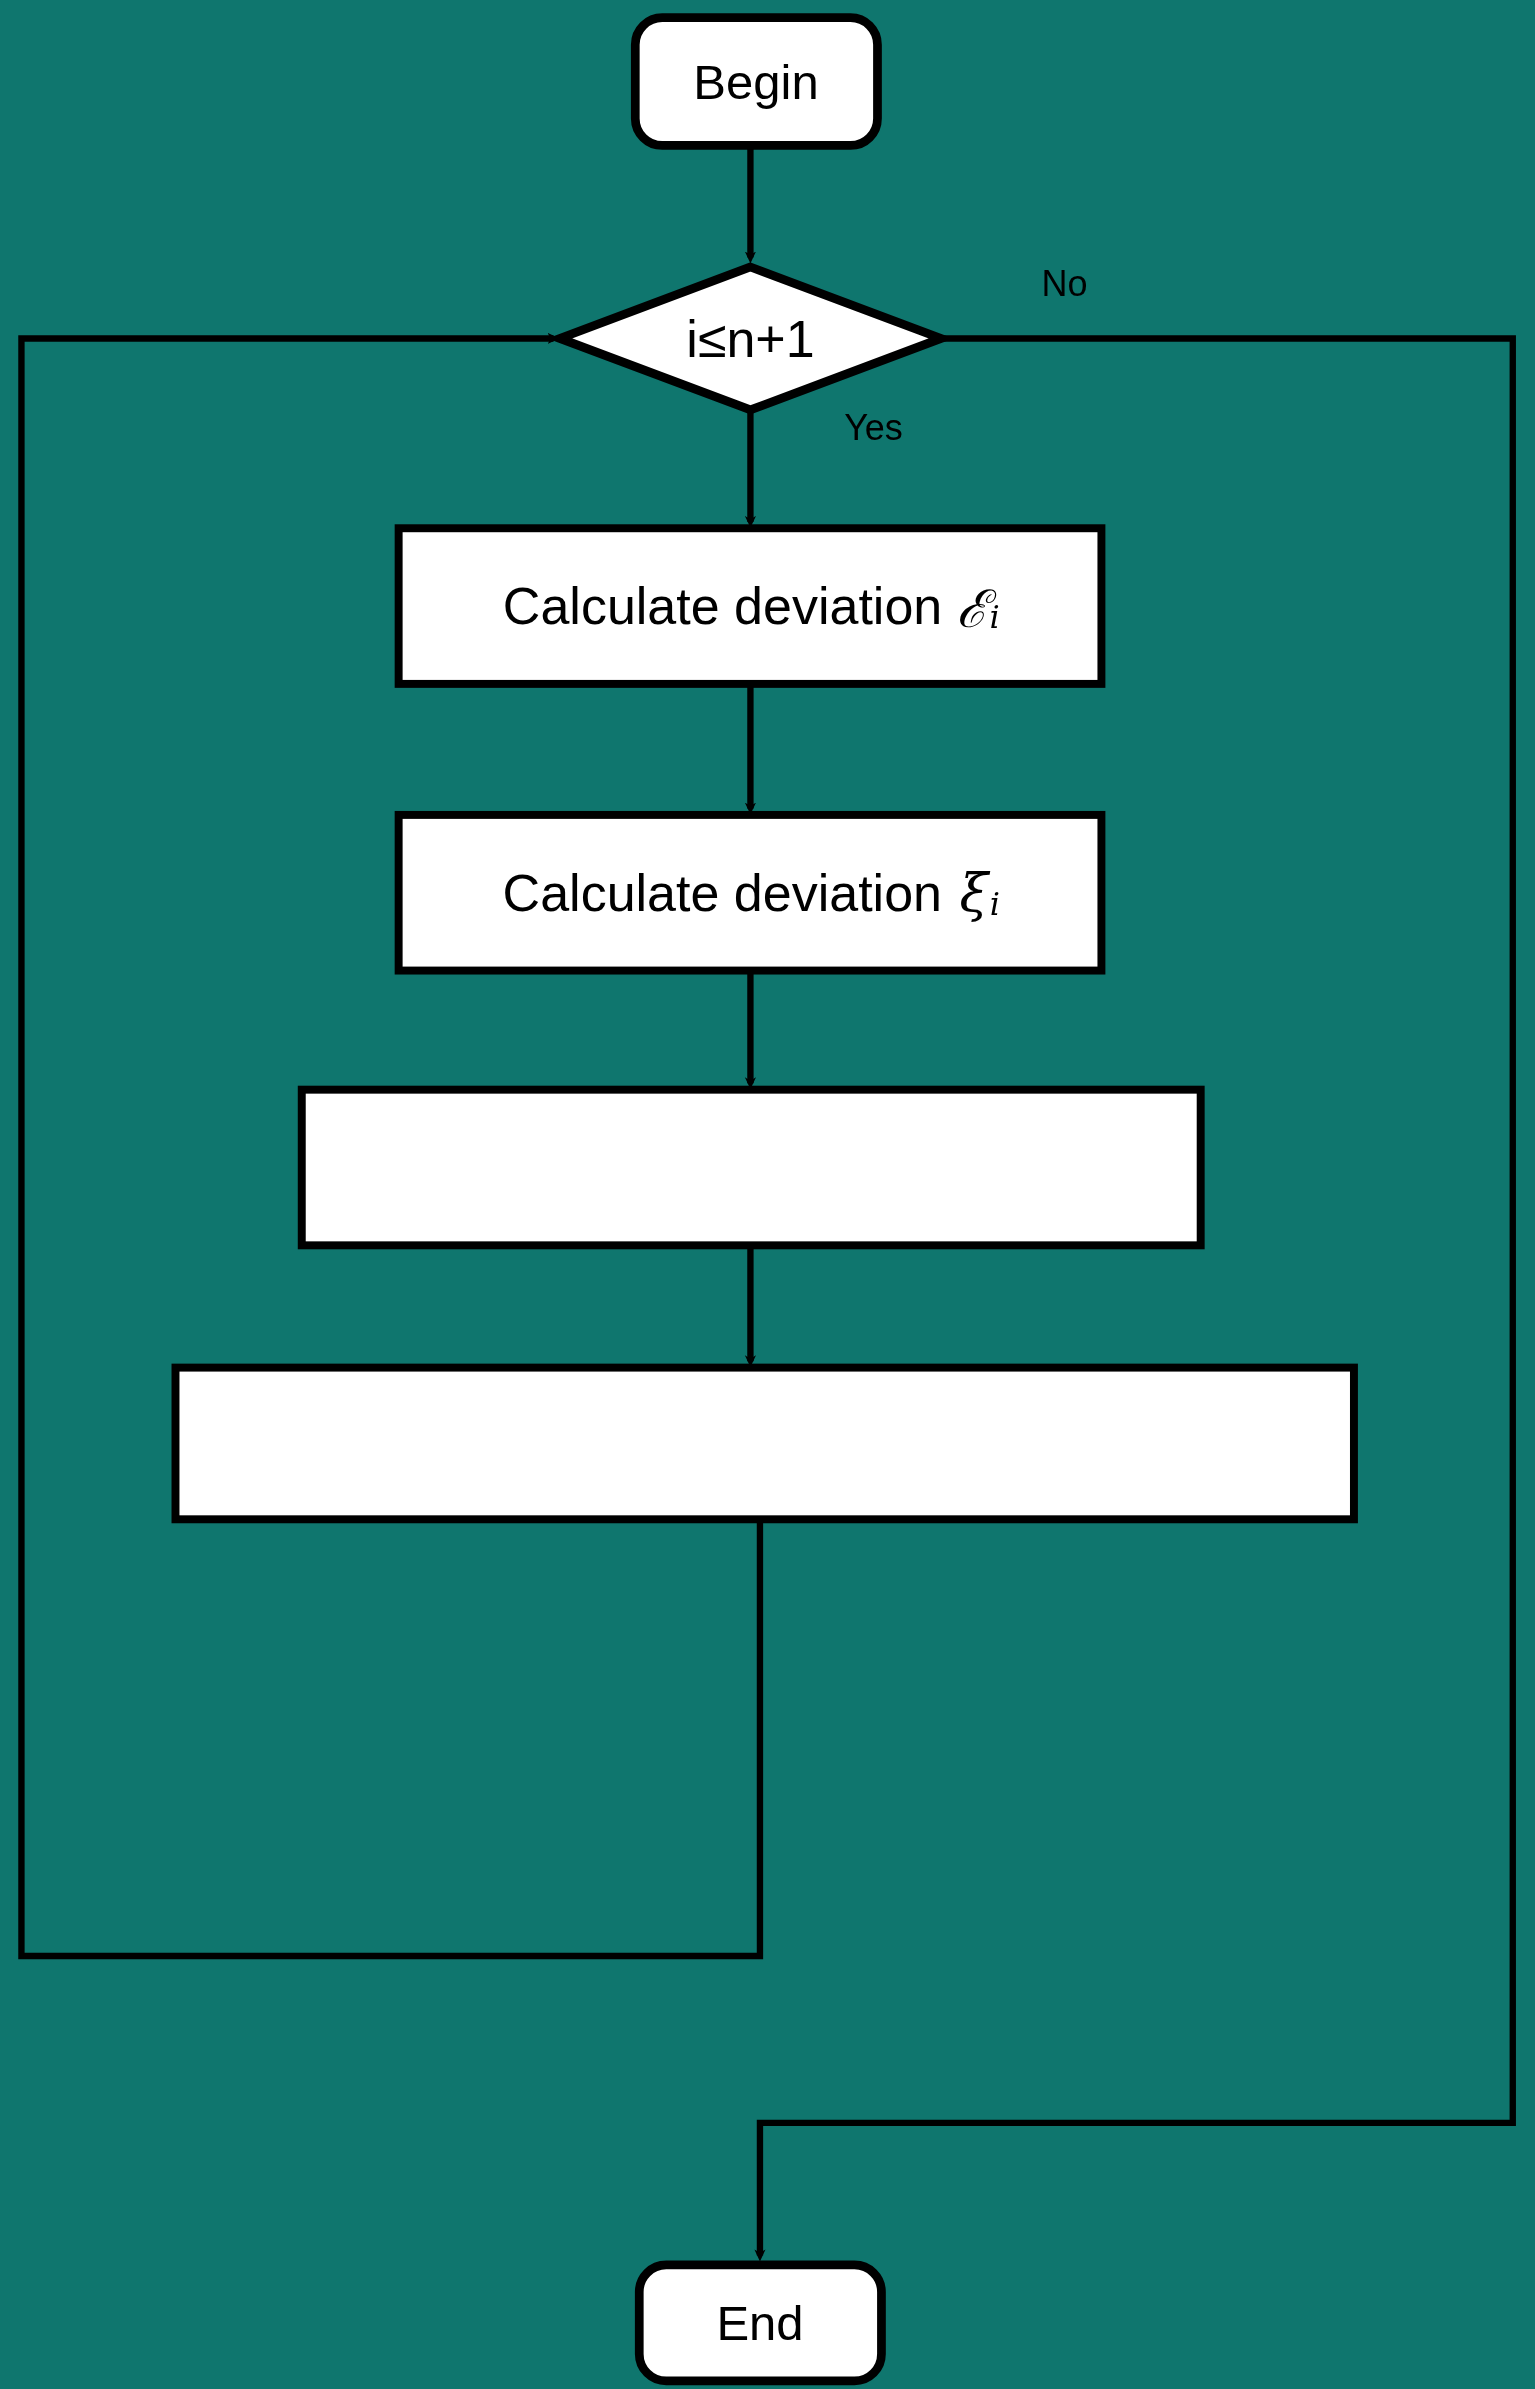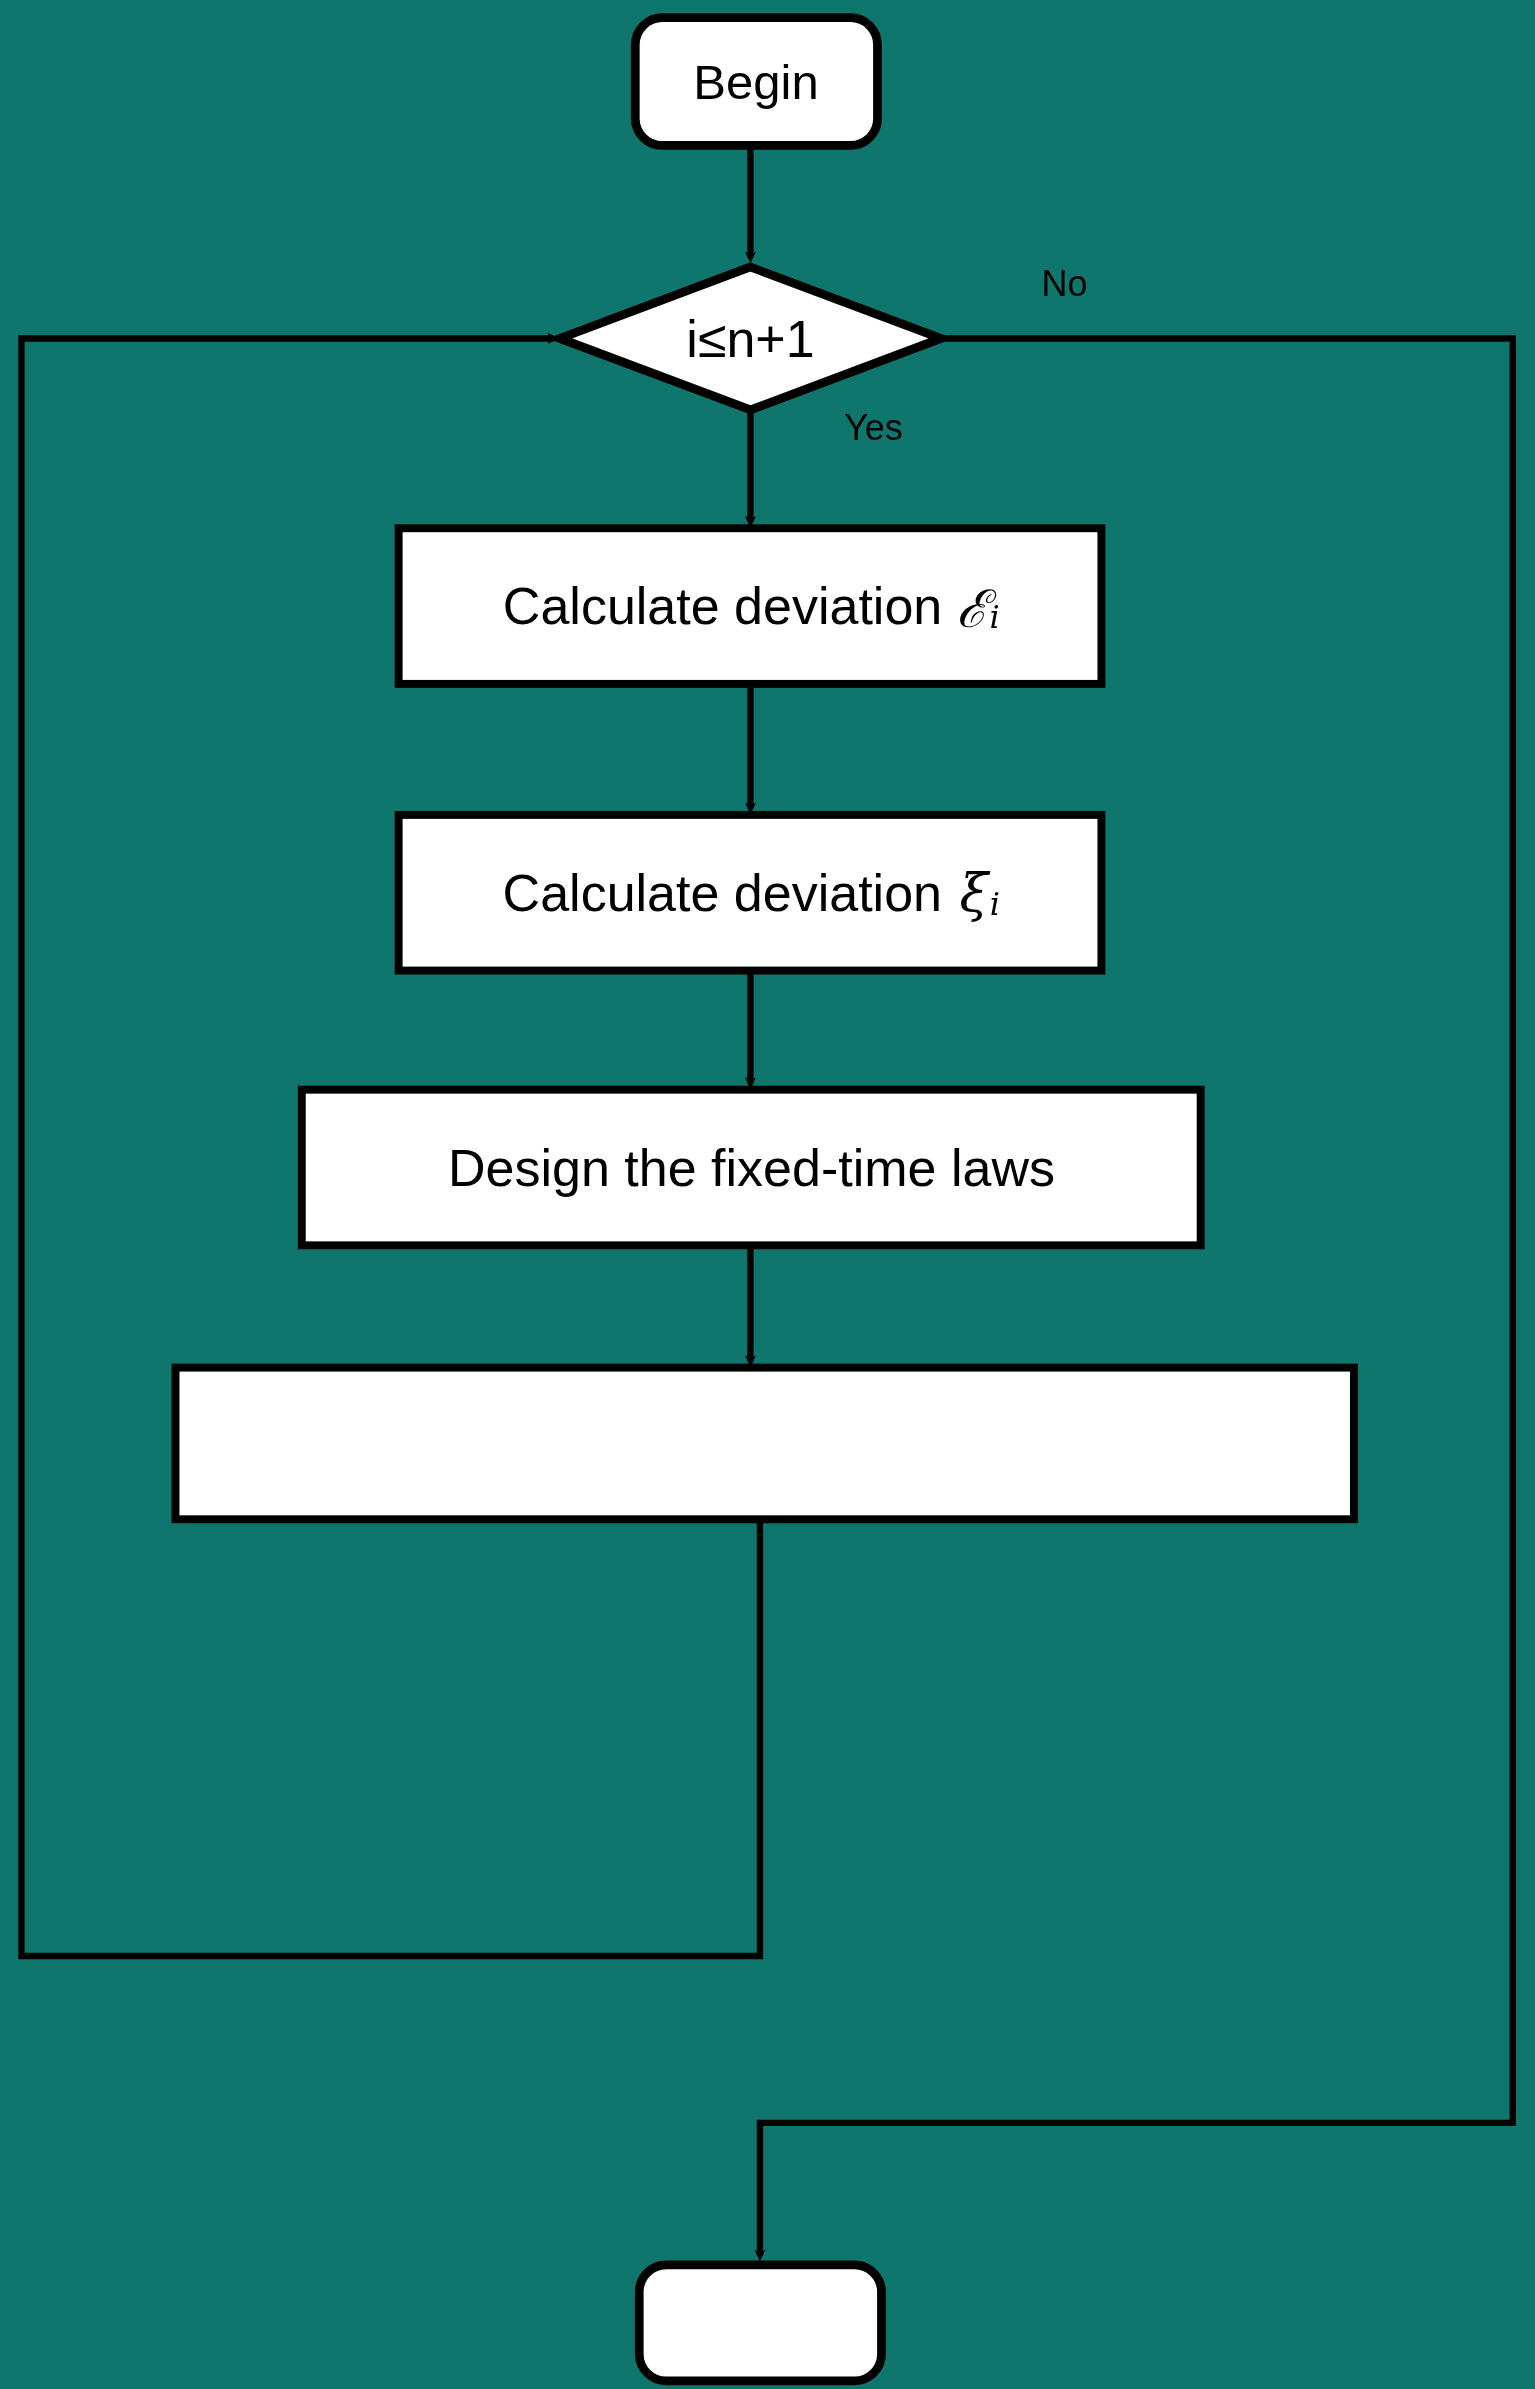--- a/index.html
+++ b/index.html
@@ -123,20 +123,20 @@
     <span class="sym" style="margin-left:14.3px;">ℰ</span>
       <span class="sub">i</span>
   </div>
 
   <div class="node-label process-label" style="left:399px; top:815px; width:703px; height:156px;">
     <span>Calculate deviation</span>
     <span class="sym" style="margin-left:17.5px;">ξ</span>
       <span class="sub">i</span>
   </div>
 
-  <div class="node-label process-label" style="left:302px; top:1090px; width:899px; height:156px;">
-    <span>Design the fixed-time laws</span>
-  </div>
 
 
+  <div class="node-label terminal-label" style="left:639px; top:2265px; width:242px; height:116px;">
+    <span>End</span>
+  </div>
 
 </div>
 
 
 </body></html>

